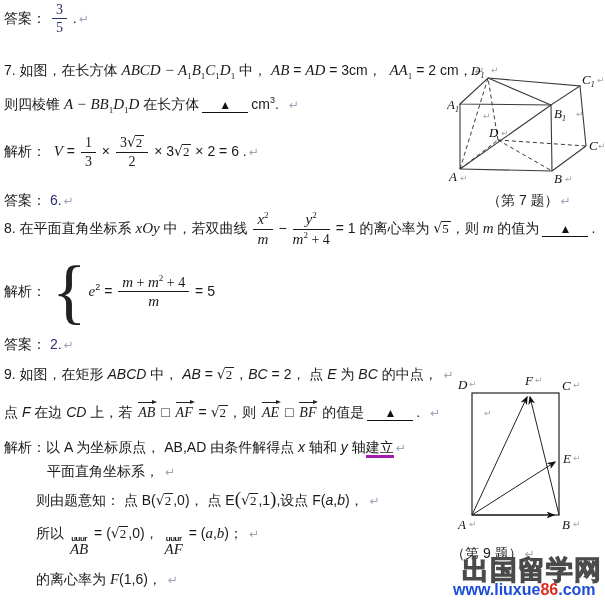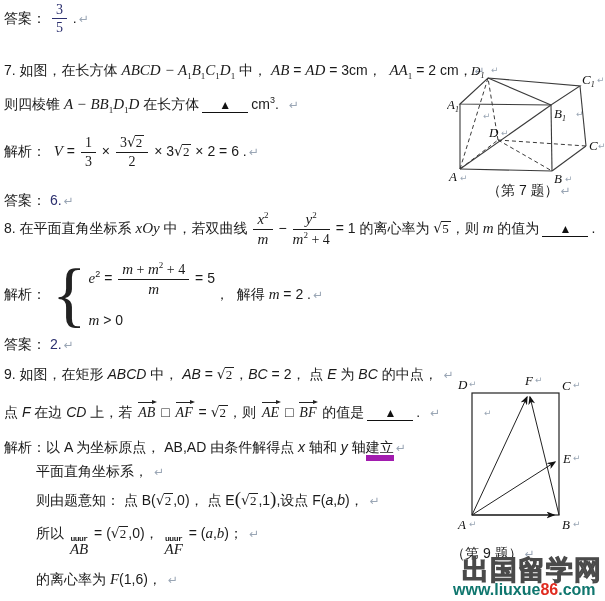--- a/index.html
+++ b/index.html
@@ -9,84 +9,82 @@
   }
   .line{position:absolute;left:4px;white-space:pre;font-size:14px;line-height:1.25;}
   .content{white-space:pre;}
   .t{}
   .mi{font-family:"Liberation Serif","DejaVu Serif",serif;font-style:italic;font-size:15px;}
   .msi{font-style:italic;font-size:14px;}
   .sbm{font-family:"Liberation Serif","DejaVu Serif",serif;font-size:9px;vertical-align:sub;}
   .sup{font-size:9px;vertical-align:super;}
   .ansv{color:#2b2f6e;}
   .mark{color:#9aa6b5;font-size:12px;margin-left:2px;}
-  .ul{border-bottom:6px solid #a21caf;margin-top:27px;}
+  .ul{border-bottom:3px solid #a21caf;margin-top:27px;}
   .bp{font-family:"Liberation Serif","DejaVu Serif",serif;font-size:19px;}
   .blank{display:inline-block;min-width:46px;text-align:center;border-bottom:1px solid #111;
          font-size:12px;line-height:1;padding-bottom:1px;margin:0 3px;color:#111;}
   .frac{display:inline-block;vertical-align:middle;text-align:center;margin:0 2px;
         font-family:"Liberation Serif","DejaVu Serif",serif;font-size:14px;line-height:1.1;}
   .frac .num{display:block;border-bottom:1px solid currentColor;padding:0 4px 1px;}
   .frac .den{display:block;padding-top:1px;}
   .sqrt{display:inline-block;white-space:nowrap;}
   .rx{font-family:"DejaVu Sans",sans-serif;font-size:14px;}
   .rad{display:inline-block;border-top:1px solid #222;padding:0 2px 0 1px;margin-left:-1px;
        font-family:"Liberation Serif","DejaVu Serif",serif;font-size:13px;line-height:1.15;}
   .vec{display:inline-block;position:relative;font-family:"Liberation Serif","DejaVu Serif",serif;
        font-style:italic;font-size:14px;margin:0 2px;padding-top:1px;}
   .vec::before{content:"";position:absolute;left:0;right:3px;top:-1px;border-top:1px solid #222;}
   .vec::after{content:"";position:absolute;right:-2px;top:-3.5px;width:0;height:0;
        border-left:5px solid #222;border-top:2.5px solid transparent;border-bottom:2.5px solid transparent;}
   .uvec{display:inline-flex;flex-direction:column;align-items:center;vertical-align:-3px;
         line-height:1;margin:0 2px;}
-  .uarr{font-size:8px;font-weight:bold;font-family:Liberation Mono, monospace;
+  .uarr{font-size:8px;font-weight:bold;font-family:Liberation Sans, sans-serif;
         letter-spacing:-0.5px;margin-bottom:-1px;}
   .ubody{font-family:"Liberation Serif","DejaVu Serif",serif;font-style:italic;font-size:15px;}
   .solgroup{position:absolute;display:flex;align-items:center;}
   .brace{font-family:"Liberation Serif","DejaVu Serif",serif;font-weight:200;font-size:72px;
          line-height:0.85;margin:0 2px 0 6px;color:#222;}
   .rows{display:flex;flex-direction:column;gap:15px;}
   .row{white-space:pre;font-size:14px;}
   .caption{position:absolute;font-size:14px;color:#1a1a1a;white-space:pre;}
   .figsvg{position:absolute;}
   .flbl{font-family:"Liberation Serif","DejaVu Serif",serif;font-style:italic;font-size:13px;fill:#111;}
   .fsub{font-size:8px;}
   .fmark{font-family:"Liberation Sans","DejaVu Sans",sans-serif;font-size:9px;fill:#9aa6b5;font-style:normal;}
   .logo-title{position:absolute;font-size:27px;font-weight:bold;letter-spacing:1px;
       color:#8a8a8a;-webkit-text-stroke:1px #4a4a4a;font-family:"Liberation Sans","DejaVu Sans",sans-serif;}
   .logo-url{position:absolute;font-size:16px;font-weight:bold;
       font-family:"Liberation Sans","DejaVu Sans",sans-serif;}
-  .url-blue{color:#0f766e;margin-top:8px;}
+  .url-blue{color:#1d4ed8;margin-top:8px;}
   .url-red{color:#e02b20;text-align:center;}
 </style>
 </head>
 <body>
 
 <div class="line" style="top:2px"><span class="content"><span class="t">答案： </span><span class="frac ansv"><span class="num"><span class="t">3</span></span><span class="den"><span class="t">5</span></span></span><span class="t"> .</span><span class="mark">↵</span></span></div>
 <div class="line" style="top:61px"><span class="content"><span class="t">7. 如图，在长方体 </span><span class="mi">ABCD − A</span><span class="sbm">1</span><span class="mi">B</span><span class="sbm">1</span><span class="mi">C</span><span class="sbm">1</span><span class="mi">D</span><span class="sbm">1</span><span class="t"> 中， </span><span class="mi">AB</span><span class="t"> = </span><span class="mi">AD</span><span class="t"> = 3cm，  </span><span class="mi">AA</span><span class="sbm">1</span><span class="t"> = 2 cm，</span><span class="mark">↵</span></span></div>
 <div class="line" style="top:95px"><span class="content"><span class="t">则四棱锥 </span><span class="mi">A − BB</span><span class="sbm">1</span><span class="mi">D</span><span class="sbm">1</span><span class="mi">D</span><span class="t"> 在长方体</span><span class="blank">▲</span><span class="t">cm</span><span class="sup">3</span><span class="t">.  </span><span class="mark">↵</span></span></div>
 <div class="line" style="top:135px"><span class="content"><span class="t">解析：  </span><span class="mi">V</span><span class="t"> = </span><span class="frac"><span class="num"><span class="t">1</span></span><span class="den"><span class="t">3</span></span></span><span class="t"> × </span><span class="frac"><span class="num"><span class="t">3</span><span class="sqrt"><span class="rx">√</span><span class="rad">2</span></span></span><span class="den"><span class="t">2</span></span></span><span class="t"> × 3</span><span class="sqrt"><span class="rx">√</span><span class="rad">2</span></span><span class="t"> × 2 = 6 .</span><span class="mark">↵</span></span></div>
 <div class="line" style="top:192px"><span class="content"><span class="t">答案： </span><span class="ansv">6.</span><span class="mark">↵</span></span></div>
 <div class="line" style="top:211px"><span class="content"><span class="t">8. 在平面直角坐标系 </span><span class="mi">xOy</span><span class="t"> 中，若双曲线 </span><span class="frac"><span class="num"><span class="mi">x</span><span class="sup">2</span></span><span class="den"><span class="mi">m</span></span></span><span class="t"> − </span><span class="frac"><span class="num"><span class="mi">y</span><span class="sup">2</span></span><span class="den"><span class="mi">m</span><span class="sup">2</span><span class="t"> + 4</span></span></span><span class="t"> = 1 的离心率为 </span><span class="sqrt"><span class="rx">√</span><span class="rad">5</span></span><span class="t">，则 </span><span class="mi">m</span><span class="t"> 的值为</span><span class="blank">▲</span><span class="t">.  </span></span></div>
 
 <div class="solgroup" style="top:261px;left:4px">
   <span style="font-size:14px;white-space:pre">解析：</span>
   <span class="brace">{</span>
   <span class="rows">
     <span class="row content"><span class="mi">e</span><span class="sup">2</span><span class="t"> = </span><span class="frac"><span class="num"><span class="mi">m</span><span class="t"> + </span><span class="mi">m</span><span class="sup">2</span><span class="t"> + 4</span></span><span class="den"><span class="mi">m</span></span></span><span class="t"> = 5</span></span>
-    <span class="row content"><span class="mi">m</span><span class="t"> &gt; 0</span></span>
   </span>
-  <span class="content" style="font-size:14px"><span class="t">，  解得 </span><span class="mi">m</span><span class="t"> = 2 .</span><span class="mark">↵</span></span>
 </div>
 
 <div class="line" style="top:336px"><span class="content"><span class="t">答案： </span><span class="ansv">2.</span><span class="mark">↵</span></span></div>
 <div class="line" style="top:366px"><span class="content"><span class="t">9. 如图，在矩形 </span><span class="msi">ABCD</span><span class="t"> 中， </span><span class="msi">AB</span><span class="t"> = </span><span class="sqrt"><span class="rx">√</span><span class="rad">2</span></span><span class="t">，</span><span class="msi">BC</span><span class="t"> = 2， 点 </span><span class="msi">E</span><span class="t"> 为 </span><span class="msi">BC</span><span class="t"> 的中点， </span><span class="mark">↵</span></span></div>
 <div class="line" style="top:403px"><span class="content"><span class="t">点 </span><span class="msi">F</span><span class="t"> 在边 </span><span class="msi">CD</span><span class="t"> 上，若 </span><span class="vec">AB</span><span class="t"> □ </span><span class="vec">AF</span><span class="t"> = </span><span class="sqrt"><span class="rx">√</span><span class="rad">2</span></span><span class="t">，则 </span><span class="vec">AE</span><span class="t"> □ </span><span class="vec">BF</span><span class="t"> 的值是</span><span class="blank">▲</span><span class="t">.  </span><span class="mark">↵</span></span></div>
 <div class="line" style="top:439px"><span class="content"><span class="t">解析：以 A 为坐标原点， AB,AD 由条件解得点 </span><span class="msi">x</span><span class="t"> 轴和 </span><span class="msi">y</span><span class="t"> 轴</span><span class="ul">建立</span><span class="mark">↵</span></span></div>
-<div class="line" style="top:463px;left:36px"><span class="content"><span class="t">平面直角坐标系， </span><span class="mark">↵</span></span></div>
+<div class="line" style="top:463px;left:47px"><span class="content"><span class="t">平面直角坐标系， </span><span class="mark">↵</span></span></div>
 <div class="line" style="top:487px;left:36px"><span class="content"><span class="t">则由题意知： 点 B(</span><span class="sqrt"><span class="rx">√</span><span class="rad">2</span></span><span class="t">,0)， 点 E</span><span class="bp">(</span><span class="sqrt"><span class="rx">√</span><span class="rad">2</span></span><span class="t">,1</span><span class="bp">)</span><span class="t">,设点 F(</span><span class="msi">a</span><span class="t">,</span><span class="msi">b</span><span class="t">)， </span><span class="mark">↵</span></span></div>
 <div class="line" style="top:524px;left:36px"><span class="content"><span class="t">所以 </span><span class="uvec"><span class="uarr">uuur</span><span class="ubody">AB</span></span><span class="t"> = (</span><span class="sqrt"><span class="rx">√</span><span class="rad">2</span></span><span class="t">,0)， </span><span class="uvec"><span class="uarr">uuur</span><span class="ubody">AF</span></span><span class="t"> = (</span><span class="mi">a</span><span class="t">,</span><span class="mi">b</span><span class="t">)； </span><span class="mark">↵</span></span></div>
 <div class="line" style="top:570px;left:36px"><span class="content"><span class="t">的离心率为 </span><span class="mi">F</span><span class="t">(1,6)， </span><span class="mark">↵</span></span></div>
 
 <svg class="figsvg" style="left:447px;top:60px" width="158" height="132" viewBox="0 0 158 132">
 
   <g stroke="#3a3a3a" stroke-width="1.1" fill="none">
     <path d="M13,44 L41,18 L133,26 L104,45 Z"></path>
     <line x1="13" y1="109" x2="13" y2="44"></line>
     <line x1="105" y1="111" x2="104" y2="45"></line>
@@ -116,21 +114,21 @@
 
   <text class="fmark" x="44" y="13">↵</text>
   <text class="fmark" x="150" y="23">↵</text>
   <text class="fmark" x="36" y="59">↵</text>
   <text class="fmark" x="129" y="57">↵</text>
   <text class="fmark" x="54" y="76">↵</text>
   <text class="fmark" x="151" y="89">↵</text>
   <text class="fmark" x="13" y="121">↵</text>
   <text class="fmark" x="118" y="122">↵</text>
 </svg>
-<div class="caption" style="left:487px;top:182px"><span>（第 7 题）</span><span class="mark">↵</span></div>
+<div class="caption" style="left:487px;top:192px"><span>（第 7 题）</span><span class="mark">↵</span></div>
 
 <svg class="figsvg" style="left:448px;top:372px" width="135" height="162" viewBox="0 0 135 162">
   <defs>
     <marker id="ah" markerWidth="9" markerHeight="7" refX="7.5" refY="3.5" orient="auto">
       <path d="M0,0 L9,3.5 L0,7 L2.5,3.5 Z" fill="#111"></path>
     </marker>
   </defs>
   <rect x="24" y="21" width="87" height="122" fill="none" stroke="#222" stroke-width="1.2"></rect>
   <g stroke="#222" stroke-width="1" fill="none">
     <line x1="24" y1="143" x2="79" y2="25" marker-end="url(#ah)"></line>

